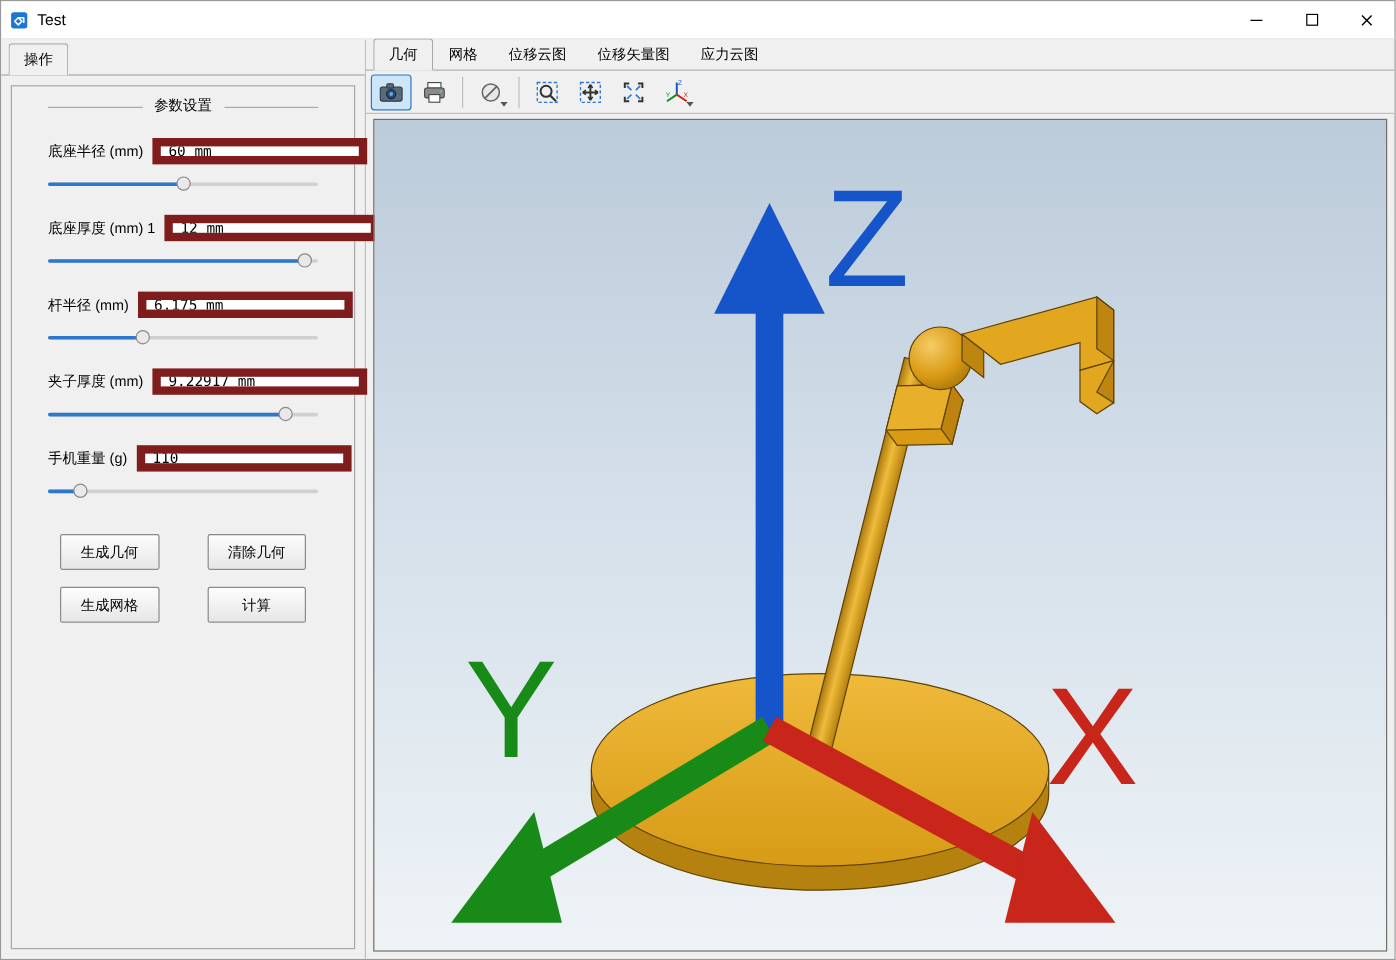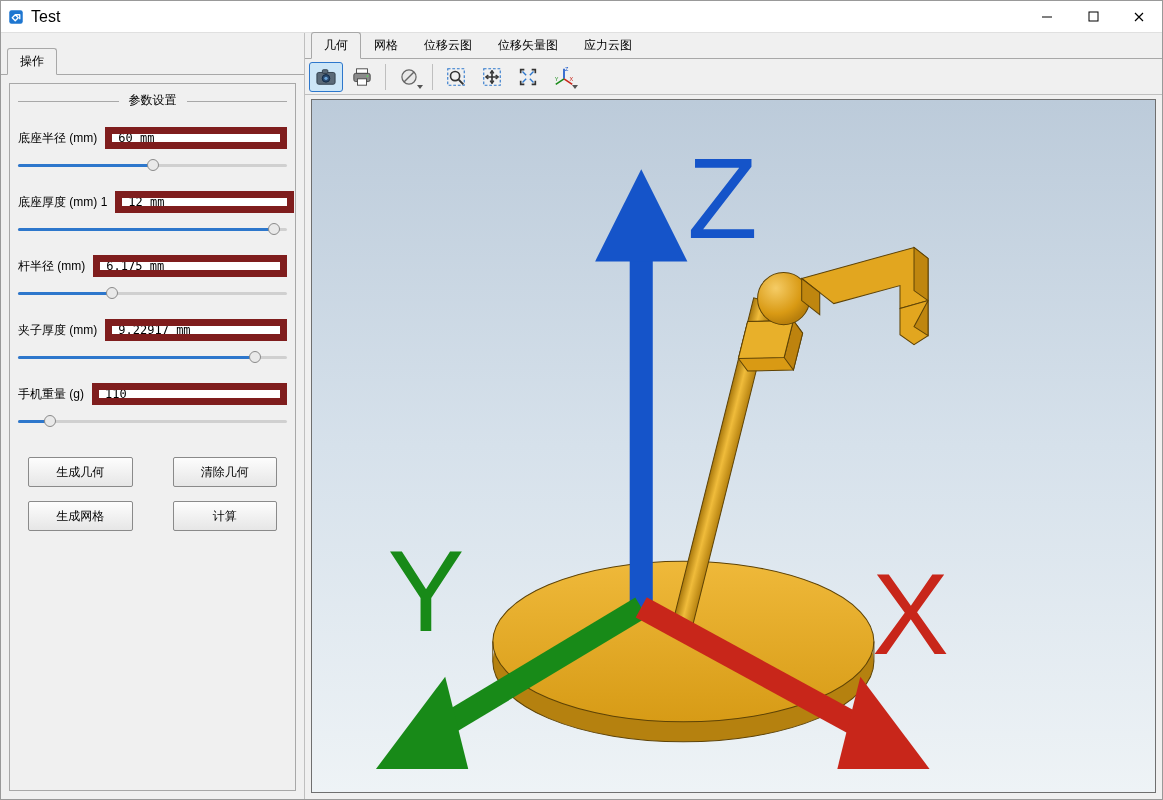--- a/index.html
+++ b/index.html
@@ -16,37 +16,37 @@
   
   .titlebar {
     height: 32px;
     background: #fff;
     display: flex;
     align-items: center;
     padding: 0 0 0 6px;
     border-bottom: 1px solid #e0e0e0;
   }
   .titlebar .app-icon { width:18px; height:18px; margin-right:6px; }
-  .titlebar .title { flex: 1; font-size: 16px; color:#000; }
+  .titlebar .title { flex: 1; font-size: 13px; color:#000; }
   .titlebar .win-buttons { display:flex; height:100%; }
   .win-btn { width:46px; display:flex; align-items:center; justify-content:center; color:#000; }
 
   
   .workspace { display:flex; height: calc(100% - 32px); }
 
   
   .left-pane {
     width: 304px;
     background:#f0f0f0;
     border-right:1px solid #bfbfbf;
     display:flex;
     flex-direction:column;
   }
   .left-tabs {
-    height:42px;
+    height:30px;
     display:flex;
     align-items:flex-end;
     padding:0 6px;
     border-bottom:1px solid #a8a8a8;
     background:#f0f0f0;
   }
   .left-tab {
     padding: 4px 12px;
     font-size:12px;
     border:1px solid #a8a8a8;
@@ -56,21 +56,21 @@
     border-top-left-radius:3px;
     border-top-right-radius:3px;
   }
 
   .param-panel {
     flex:1;
     margin:8px;
     border:1px solid #a8a8a8;
     background:#f0f0f0;
     position:relative;
-    padding:18px 8px 14px;
+    padding:18px 30px 14px;
   }
   .groupbox-title {
     position:relative;
     margin:-10px 0 10px 0;
     text-align:center;
   }
   .groupbox-title .line {
     position:absolute;
     left:0; right:0; top:50%;
     border-top:1px solid #a8a8a8;

